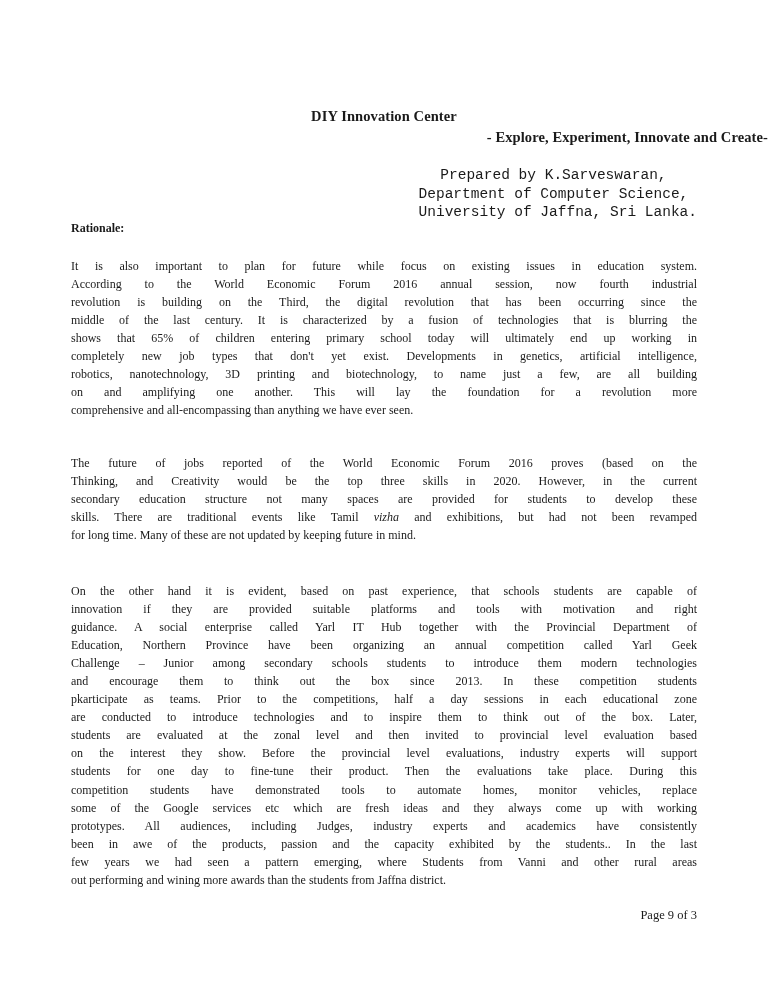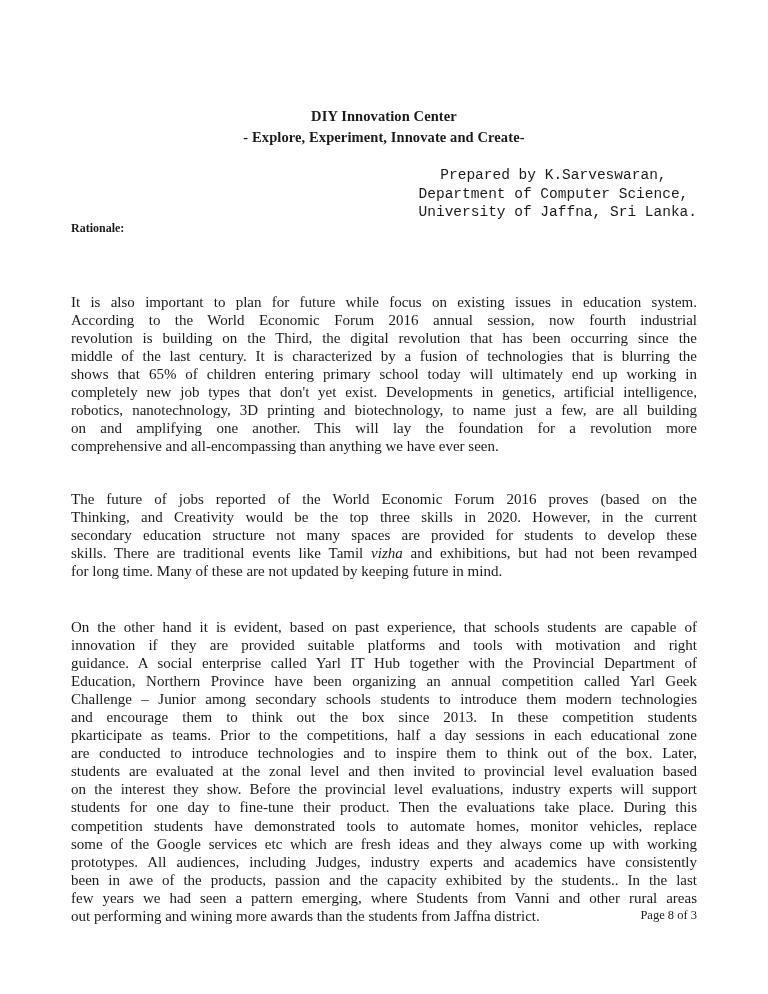--- a/index.html
+++ b/index.html
@@ -27,21 +27,21 @@
       left: 0;
       width: 768px;
       text-align: center;
       font-weight: bold;
       font-size: 14.5px;
       line-height: 18px;
       font-family: "Liberation Serif", "DejaVu Serif", serif;
       letter-spacing: 0.1px;
     }
     .title.t1 { top: 107px; }
-    .title.t2 { top: 128px; }
+    .title.t2 { top: 128px; text-align: right; }
     .author {
       position: absolute;
       right: 71px;
       top: 166px;
       text-align: center;
       font-size: 14.5px;
       line-height: 18.5px;
       font-family: Liberation Mono, monospace;
     }
     .author div { white-space: pre; }
@@ -51,25 +51,24 @@
       top: 219px;
       font-weight: bold;
       font-size: 12px;
       line-height: 18px;
       font-family: "Liberation Serif", "DejaVu Serif", serif;
     }
     .para {
       position: absolute;
       left: 71px;
       width: 626px;
-      font-size: 15px;
+      font-size: 12px;
       line-height: 18.05px;
       text-align: justify;
       font-family: "Liberation Serif", "DejaVu Serif", serif;
-      margin-top: 36px;
     }
     .para .ln {
       display: block;
       text-align: justify;
       text-align-last: justify;
       white-space: nowrap;
       height: 18.05px;
     }
     .para .ln.last {
       text-align-last: left;
@@ -136,15 +135,15 @@
     <span class="ln">on the interest they show. Before the provincial level evaluations, industry experts will support</span>
     <span class="ln">students for one day to fine-tune their product. Then the evaluations take place. During this</span>
     <span class="ln">competition students have demonstrated tools to automate homes, monitor vehicles, replace</span>
     <span class="ln">some of the Google services etc which are fresh ideas and they always come up with working</span>
     <span class="ln">prototypes. All audiences, including Judges, industry experts and academics have consistently</span>
     <span class="ln">been in awe of the products, passion and the capacity exhibited by the students.. In the last</span>
     <span class="ln">few years we had seen a pattern emerging, where Students from Vanni and other rural areas</span>
     <span class="ln last">out performing and wining more awards than the students from Jaffna district.</span>
   </div>
 
-  <div class="footer">Page 8 of 3</div>
+  <div class="footer">Page 9 of 3</div>
 
 </div>
 
 </body></html>

